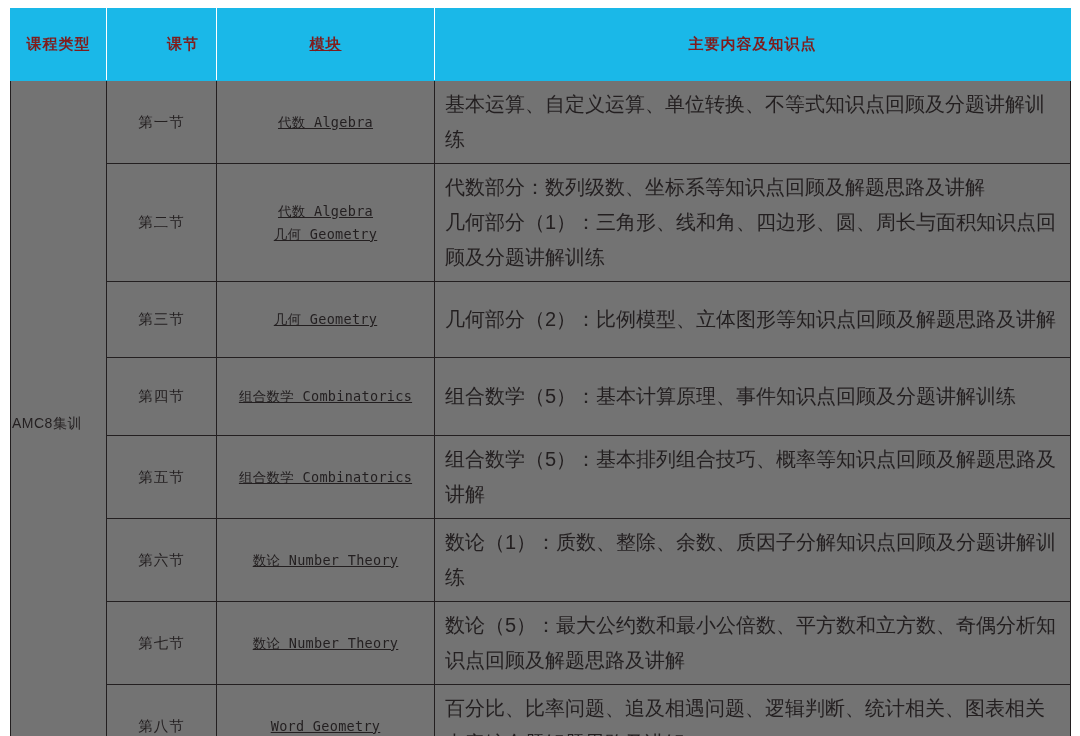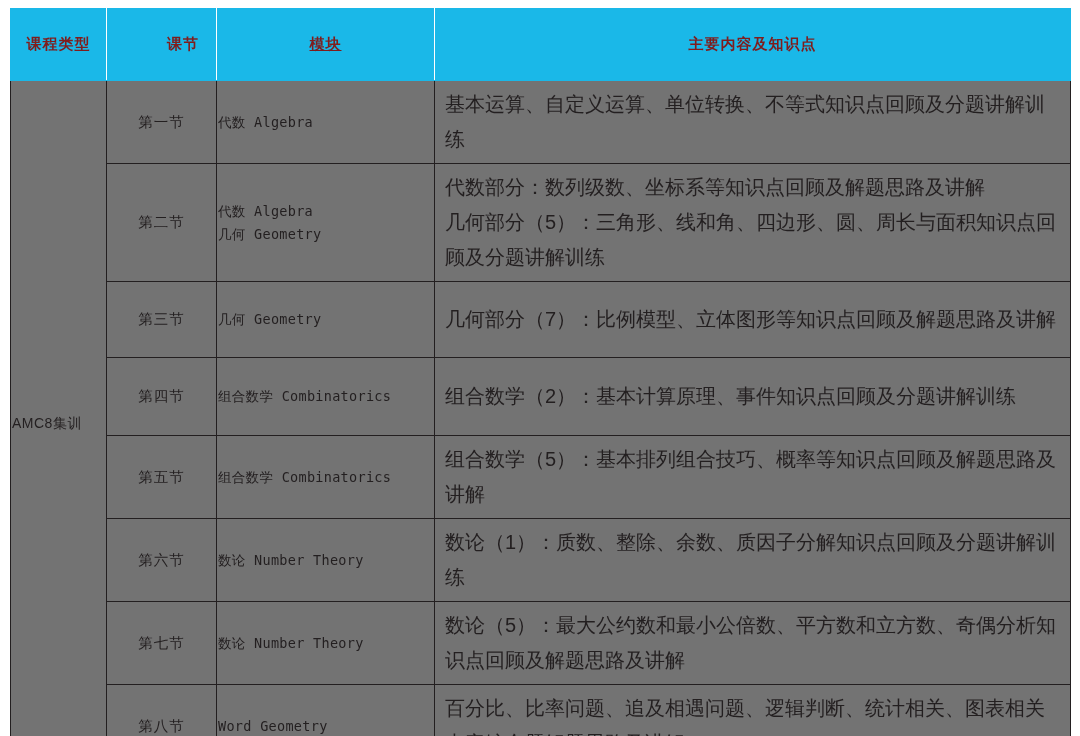--- a/index.html
+++ b/index.html
@@ -54,25 +54,26 @@
   tbody td.type-cell {
     text-align: left;
     font-size: 14px;
     letter-spacing: 0.5px;
   }
   tbody td.lesson-cell {
     text-align: center;
     letter-spacing: 1px;
   }
   tbody td.module-cell {
-    text-align: left;
+    text-align: center;
     font-family: "DejaVu Sans Mono", "Liberation Mono", monospace;
     font-size: 13.5px;
     line-height: 1.7;
     letter-spacing: 0.3px;
+    text-decoration: underline;
   }
   tbody td.content-cell {
     text-align: left;
     padding: 6px 8px 6px 10px;
     line-height: 1.75;
     font-size: 20px;
   }
   tbody td.content-cell .line { display: block; white-space: normal; }
   .module-line { display: block; }
 </style>
@@ -107,39 +108,39 @@
         </td>
       </tr>
       <tr style="height:88px">
         <td class="lesson-cell">第二节</td>
         <td class="module-cell">
           <span class="module-line">代数 Algebra</span>
           <span class="module-line">几何 Geometry</span>
         </td>
         <td class="content-cell">
           <span class="line">代数部分：数列级数、坐标系等知识点回顾及解题思路及讲解</span>
-          <span class="line">几何部分（5）：三角形、线和角、四边形、圆、周长与面积知识点回顾及分题讲解训练</span>
+          <span class="line">几何部分（1）：三角形、线和角、四边形、圆、周长与面积知识点回顾及分题讲解训练</span>
         </td>
       </tr>
       <tr style="height:76px">
         <td class="lesson-cell">第三节</td>
         <td class="module-cell">
           <span class="module-line">几何 Geometry</span>
         </td>
         <td class="content-cell">
-          <span class="line">几何部分（7）：比例模型、立体图形等知识点回顾及解题思路及讲解</span>
+          <span class="line">几何部分（2）：比例模型、立体图形等知识点回顾及解题思路及讲解</span>
         </td>
       </tr>
       <tr style="height:78px">
         <td class="lesson-cell">第四节</td>
         <td class="module-cell">
           <span class="module-line">组合数学 Combinatorics</span>
         </td>
         <td class="content-cell">
-          <span class="line">组合数学（2）：基本计算原理、事件知识点回顾及分题讲解训练</span>
+          <span class="line">组合数学（5）：基本计算原理、事件知识点回顾及分题讲解训练</span>
         </td>
       </tr>
       <tr style="height:80px">
         <td class="lesson-cell">第五节</td>
         <td class="module-cell">
           <span class="module-line">组合数学 Combinatorics</span>
         </td>
         <td class="content-cell">
           <span class="line">组合数学（5）：基本排列组合技巧、概率等知识点回顾及解题思路及讲解</span>
         </td>

